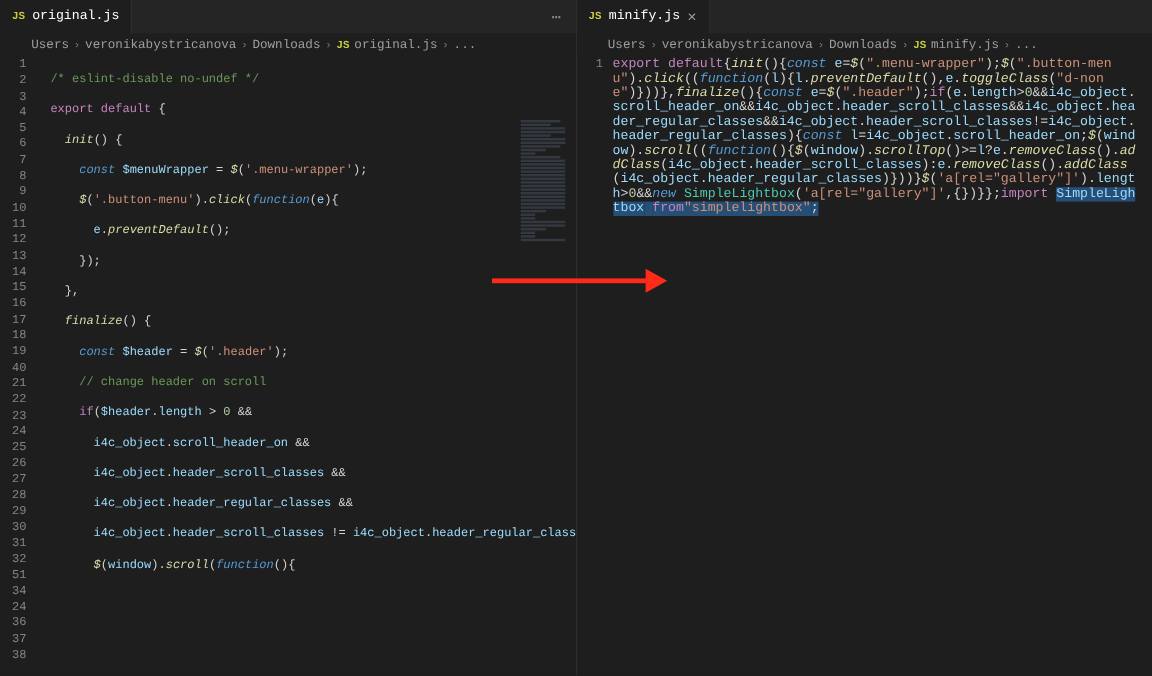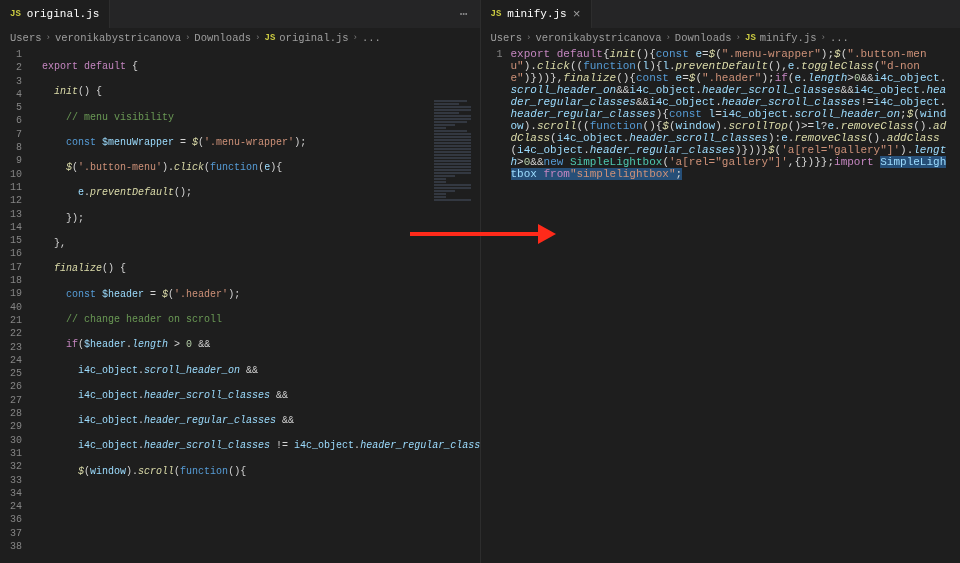--- a/index.html
+++ b/index.html
@@ -20,40 +20,40 @@
 .tab {
   display: flex; align-items: center; padding: 0 10px; height: 100%;
   background: #1e1e1e; color: #9e9e9e; font-size: 11px; gap: 6px;
   border-right: 1px solid #2d2d2d;
 }
 .tab.active { background: #1e1e1e; color: #fff; }
 .js-badge { color: #cbcb41; font-weight: bold; font-size: 9px; }
 .close-x { color: #9e9e9e; font-size: 13px; line-height: 1; cursor: pointer; }
 .tab-actions { margin-left: auto; padding: 0 10px; color: #858585; font-size: 13px; letter-spacing: 2px; }
 .breadcrumb {
-  display: flex; align-items: center; padding: 2px 10px; font-size: 10.5px;
+  display: flex; align-items: center; padding: 2px 26px; font-size: 10.5px;
   color: #9e9e9e; gap: 4px; height: 20px; background: #1e1e1e;
 }
 .breadcrumb .chev { color: #7a7a7a; font-size: 9px; }
 .code-area { display: flex; flex: 1; overflow: hidden; position: relative; }
 .gutter { width: 30px; text-align: right; padding-right: 8px; color: #6e7681; user-select: none; }
 .code { flex: 1; white-space: pre; overflow: hidden; }
 .code-line { height: 13.3px; line-height: 13.3px; font-size: 10px; }
 .gutter .code-line { color: #858585; }
 
 
 .c-comment { color: #6a9955; }
 .c-keyword { color: #c586c0; }
-.c-storage { color: #569cd6; }
+.c-storage { color: #569cd6; font-style: italic; }
 .c-var { color: #9cdcfe; }
 .c-func { color: #dcdcaa; font-style: italic; }
 .c-string { color: #ce9178; }
 .c-class { color: #4ec9b0; }
 .c-num { color: #b5cea8; }
-.c-prop { color: #9cdcfe; font-style: italic; }
+.c-prop { color: #9cdcfe; }
 .sel { background: #264f78; }
 
 .minimap {
   position: absolute; right: 0; top: 48px; width: 50px; height: 180px;
   background: #1e1e1e; opacity: 0.7; padding: 4px;
 }
 .minimap-line { height: 2px; margin-bottom: 1px; background: #3c4450; }
 .minimap-line.w1 { width: 60%; }
 .minimap-line.w2 { width: 80%; }
 .minimap-line.w3 { width: 90%; }
@@ -124,31 +124,31 @@
           <div class="code-line">23</div>
           <div class="code-line">24</div>
           <div class="code-line">25</div>
         <div class="code-line">26</div>
           <div class="code-line">27</div>
           <div class="code-line">28</div>
           <div class="code-line">29</div>
           <div class="code-line">30</div>
         <div class="code-line">31</div>
           <div class="code-line">32</div>
-          <div class="code-line">33</div>
+          <div class="code-line">51</div>
           <div class="code-line">34</div>
           <div class="code-line">24</div>
         <div class="code-line">36</div>
           <div class="code-line">37</div>
           <div class="code-line">38</div>
       </div>
       <div class="code">
+<div class="code-line">  <span class="c-comment">/* eslint-disable no-undef */</span></div>
 <div class="code-line">  <span class="c-keyword">export</span> <span class="c-keyword">default</span><span> {</span></div>
 <div class="code-line">    <span class="c-func">init</span><span>() {</span></div>
-<div class="code-line">      <span class="c-comment">// menu visibility</span></div>
 <div class="code-line">      <span class="c-storage">const</span> <span class="c-var">$menuWrapper</span><span> = </span><span class="c-func">$</span><span>(</span><span class="c-string">'.menu-wrapper'</span><span>);</span></div>
 <div class="code-line">      <span class="c-func">$</span><span>(</span><span class="c-string">'.button-menu'</span><span>).</span><span class="c-func">click</span><span>(</span><span class="c-storage">function</span><span>(</span><span class="c-var">e</span><span>){</span></div>
 <div class="code-line">        <span class="c-var">e</span><span>.</span><span class="c-func">preventDefault</span><span>();</span></div>
 <div class="code-line">      <span>});</span></div>
 <div class="code-line">    <span>},</span></div>
 <div class="code-line">    <span class="c-func">finalize</span><span>() {</span></div>
 <div class="code-line">      <span class="c-storage">const</span> <span class="c-var">$header</span><span> = </span><span class="c-func">$</span><span>(</span><span class="c-string">'.header'</span><span>);</span></div>
 <div class="code-line">      <span class="c-comment">// change header on scroll</span></div>
 <div class="code-line">      <span class="c-keyword">if</span><span>(</span><span class="c-var">$header</span><span>.</span><span class="c-prop">length</span><span> &gt; </span><span class="c-num">0</span><span> &amp;&amp;</span></div>
 <div class="code-line">        <span class="c-var">i4c_object</span><span>.</span><span class="c-prop">scroll_header_on</span><span> &amp;&amp;</span></div>

